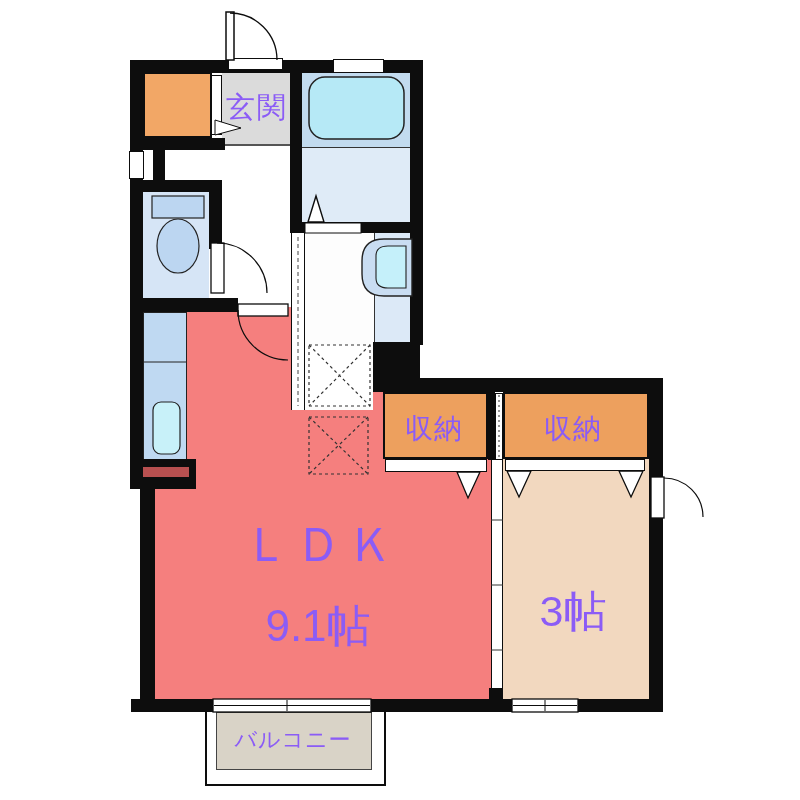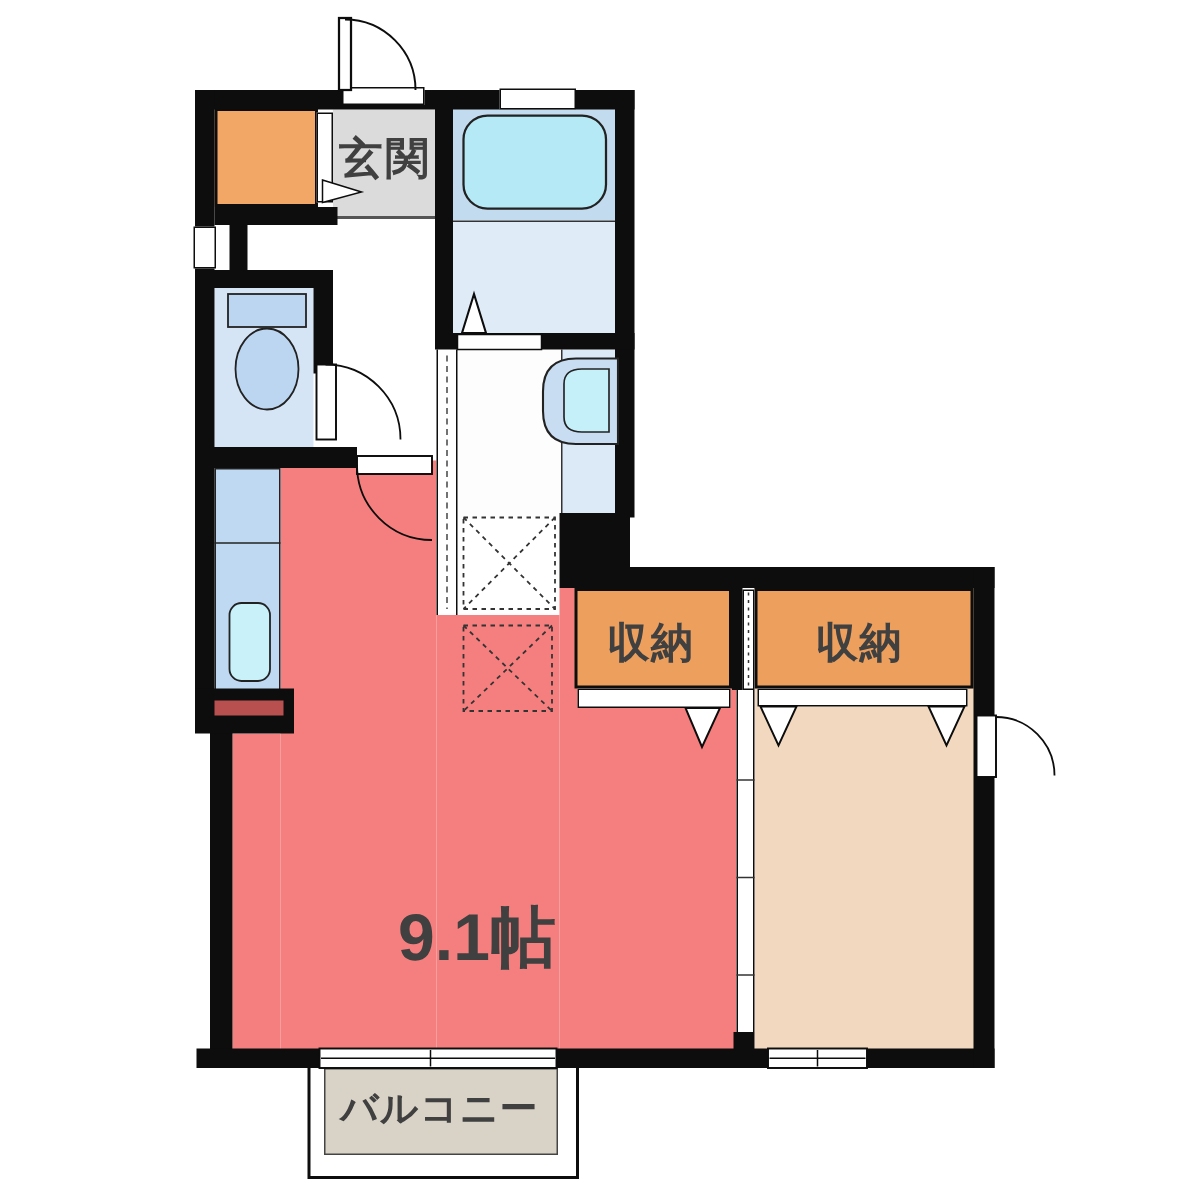--- a/index.html
+++ b/index.html
@@ -1,20 +1,20 @@
 <!DOCTYPE html>
 <html style="--wall: #0d0d0d; --ldk: #F57F7E; --tatami-room: #F2D8BF; --closet: #EDA05E; --shoe-cabinet: #F2A766; --genkan-floor: #DBDBDB; --balcony-floor: #D9D3C7; --toilet-floor: #D6E5F6; --fixture-blue: #BCD6F1; --bath-upper: #C2DBEF; --bath-floor: #DFEBF7; --bathtub: #B6E9F6; --counter: #BFD9F2; --sink: #C8F1F9; --vanity-counter: #DCE9F7; --basin-outer: #C9DDF2; --basin-inner: #C5F0FA;"><head>
 <meta charset="utf-8">
 <style>
   html,body{margin:0;padding:0;background:#fff;}
   .canvas{position:relative;width:800px;height:800px;background:#ffffff;overflow:hidden;
           font-family:"Liberation Sans","DejaVu Sans",sans-serif;}
   .w{position:absolute;background:var(--wall);}
   .win{position:absolute;background:#fff;border:1px solid var(--wall);box-sizing:border-box;}
-  .lbl{position:absolute;transform:translate(-50%,-50%);color:#404040;font-weight:bold;
+  .lbl{position:absolute;transform:translate(-50%,-50%);color:#8b5cf6;font-weight:normal;
        white-space:nowrap;line-height:1;}
   svg.overlay{position:absolute;left:0;top:0;pointer-events:none;}
   .area{position:absolute;box-sizing:border-box;}
 </style>
 </head>
 <body>
 
 <div class="canvas">
 
   <div class="area" style="left:222px;top:73px;width:68px;height:73px;background:var(--genkan-floor);border-bottom:2px solid #555;"></div>
@@ -158,18 +158,20 @@
     </g>
 
     <g stroke="#0d0d0d">
       <rect x="512" y="699" width="66" height="13" fill="#fff" stroke-width="1.3"></rect>
       <line x1="513" y1="705.5" x2="577" y2="705.5" stroke-width="1"></line>
       <line x1="545" y1="700" x2="545" y2="711" stroke-width="1"></line>
     </g>
   </svg>
 
   <div class="lbl" style="left:257px;top:107px;font-size:29px;letter-spacing:2px;">玄関</div>
+  <div class="lbl" style="left:321px;top:545px;font-size:48px;letter-spacing:4px;">ＬＤＫ</div>
   <div class="lbl" style="left:318px;top:626px;font-size:44px;">9.1帖</div>
+  <div class="lbl" style="left:573px;top:611px;font-size:43px;">3帖</div>
   <div class="lbl" style="left:434px;top:429px;font-size:28px;letter-spacing:1px;">収納</div>
   <div class="lbl" style="left:573px;top:429px;font-size:28px;letter-spacing:1px;">収納</div>
-  <div class="lbl" style="left:293px;top:740px;font-size:25px;letter-spacing:1px;">バルコニー</div>
+  <div class="lbl" style="left:293px;top:740px;font-size:22px;letter-spacing:1px;">バルコニー</div>
 
 </div>
 
 </body></html>

